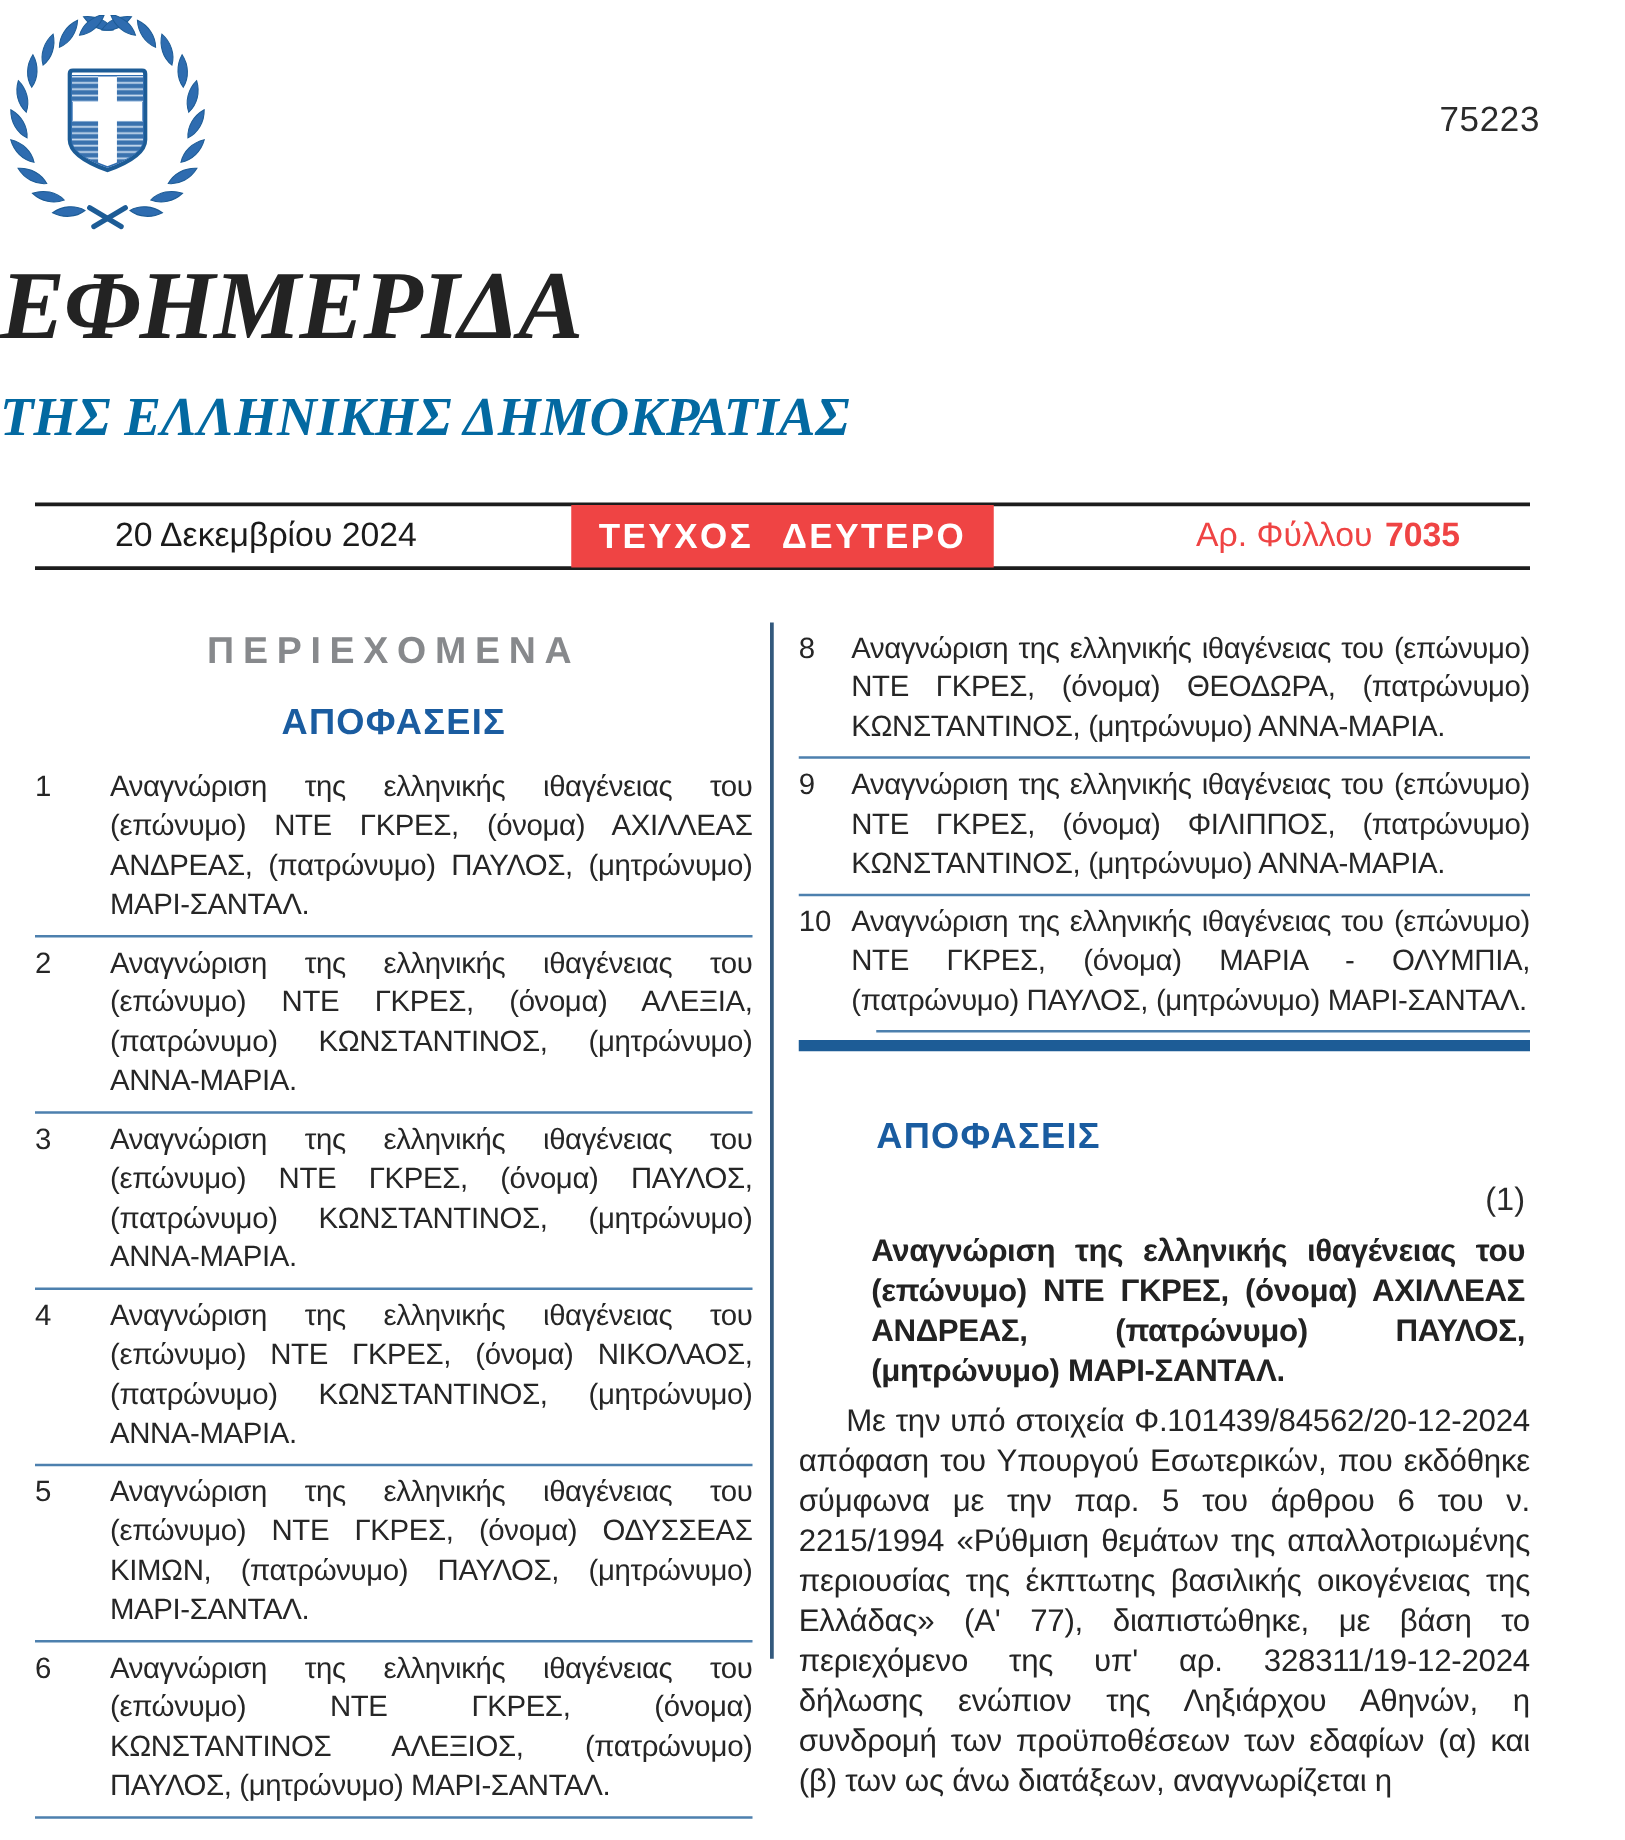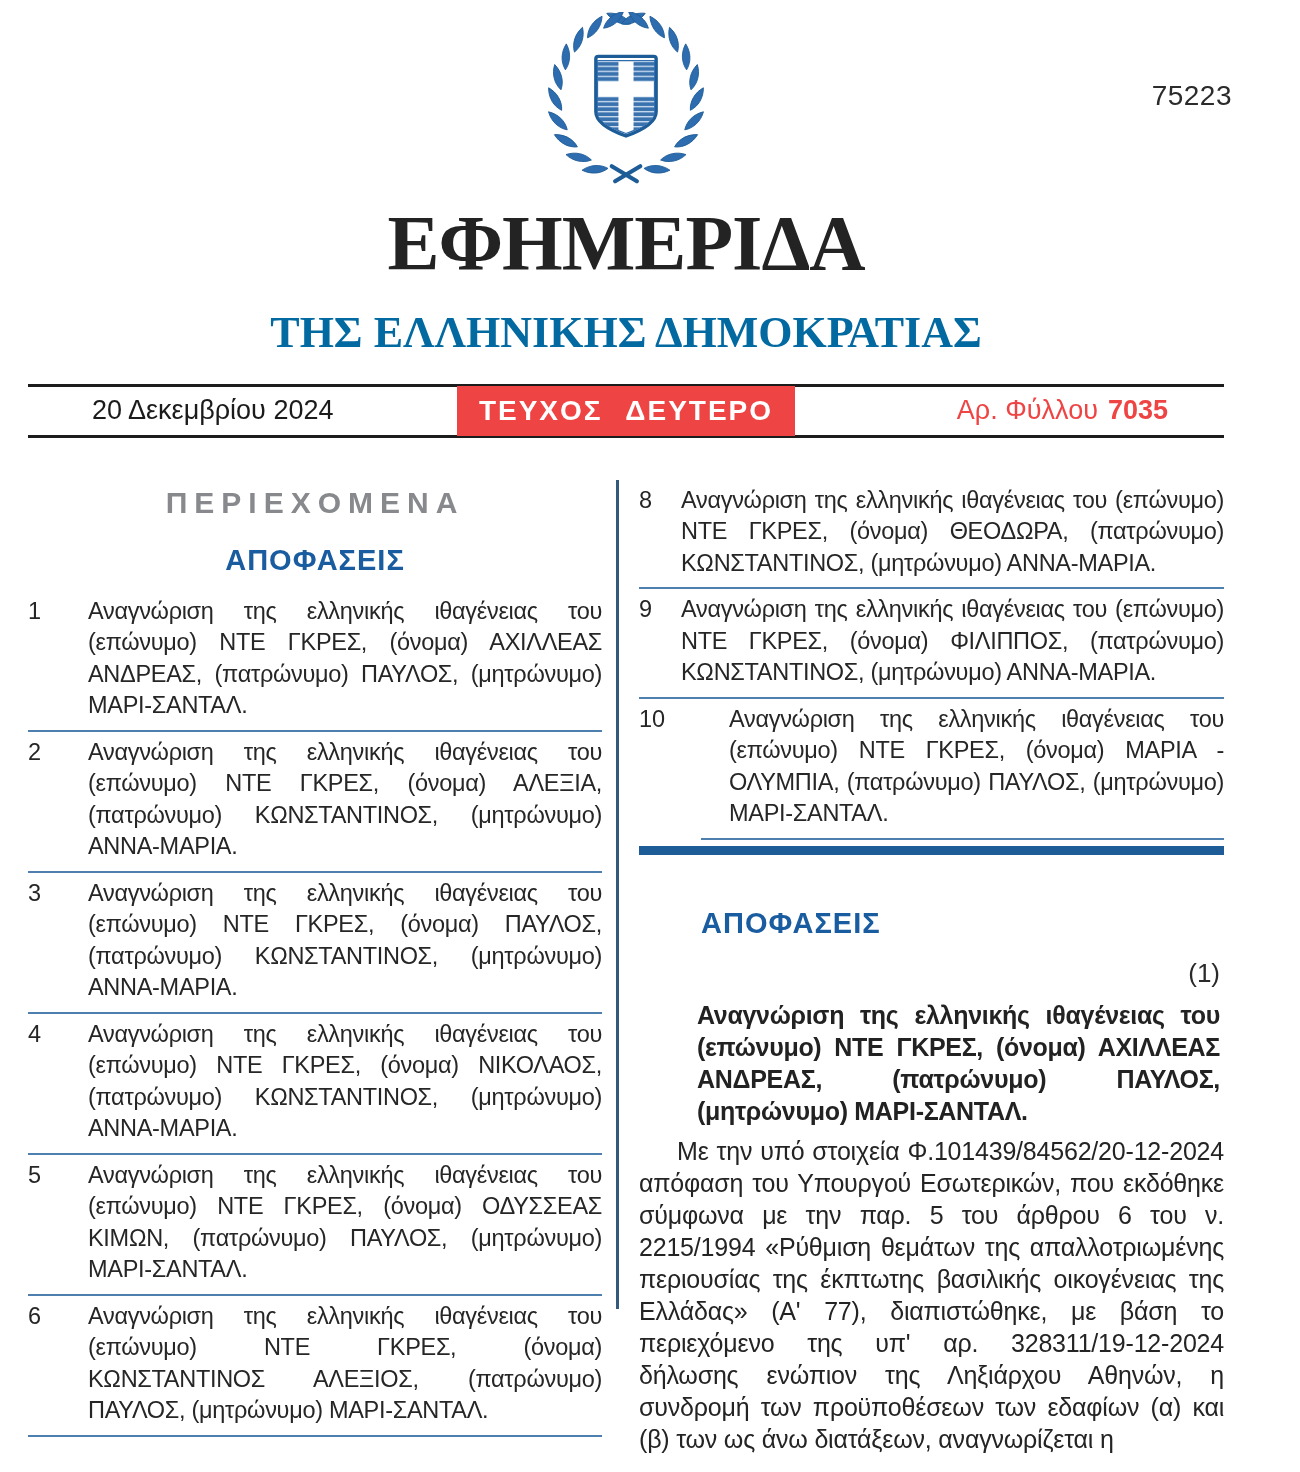--- a/index.html
+++ b/index.html
@@ -2,41 +2,41 @@
 <html lang="el"><head>
 <meta charset="utf-8">
 <style>
   html, body { margin:0; padding:0; background:#ffffff; }
   .page {
     position:relative; width:1252px; height:1472px; overflow:hidden;
     background:#ffffff; color:#262626;
     font-family:"Liberation Sans", "DejaVu Sans", sans-serif;
   }
   
-  .masthead { text-align:center; padding-top:12px; }
+  .masthead { padding-top:12px;font-style:italic; }
   .emblem { display:inline-block; width:172px; height:176px; }
   .page-number {
     position:absolute; top:80px; right:20px;
     font-size:28px; color:#2b2b2b; letter-spacing:0.5px;
   }
   .gazette-title {
     margin:10px 0 0 0;
     font-family:"Liberation Serif", "DejaVu Serif", serif;
     font-weight:bold; color:#232323;
     font-size:78px; line-height:1.06; letter-spacing:-1px;
   }
   .gazette-subtitle {
     margin:26px 0 0 0;
     font-family:"Liberation Serif", "DejaVu Serif", serif;
     font-weight:bold; color:#0369a1;
     font-size:44px; line-height:1; letter-spacing:0px;
   }
   
   .issue-bar {
-    position:relative; margin:29px 28px 0 28px; height:48px;
+    position:relative; margin:46px 28px 0 28px; height:48px;
     border-top:3px solid #1c1c1c; border-bottom:3px solid #1c1c1c;
   }
   .issue-date {
     position:absolute; left:64px; top:0; bottom:0;
     display:flex; align-items:center; font-size:27px; color:#1b1b1b;
   }
   .issue-type-box {
     position:absolute; left:50%; transform:translateX(-50%); top:-1px; bottom:-1px;
     width:338px; background:#ef4444; color:#ffffff;
     display:flex; align-items:center; justify-content:center;
@@ -59,21 +59,21 @@
     text-align:center; font-weight:bold; color:#87898c;
     font-size:30px; letter-spacing:7px; margin:6px 0 24px 0;
   }
   .section-heading {
     text-align:center; font-weight:bold; color:#1a5ca0;
     font-size:29px; letter-spacing:1px; margin:0 0 14px 0;
   }
   .toc-item {
     display:flex; padding:5px 0 8px 0; border-bottom:2px solid #4d80ae;
   }
-  .toc-item.last { border-bottom:none;gap:48px; }
+  .toc-item.last { border-bottom:none; }
   .toc-num { width:60px; flex-shrink:0; font-size:23.5px; line-height:31.5px; }
   .col-right .toc-num { width:42px; }
   .toc-text {
     flex:1; font-size:23.5px; line-height:31.5px; letter-spacing:-0.3px;
     text-align:justify;
   }
   .end-rule { margin-left:62px; border-top:2px solid #4d80ae; margin-top:0px; }
   .thick-bar { height:9px; background:#1d5c96; margin-top:6px; }
 
   .decisions-heading {

